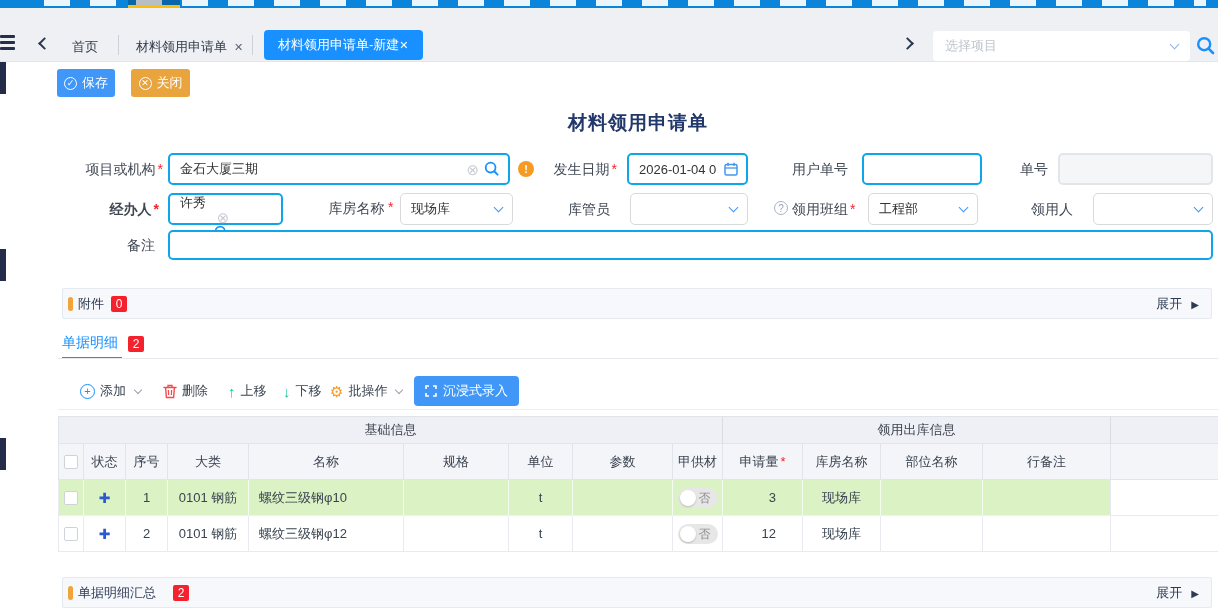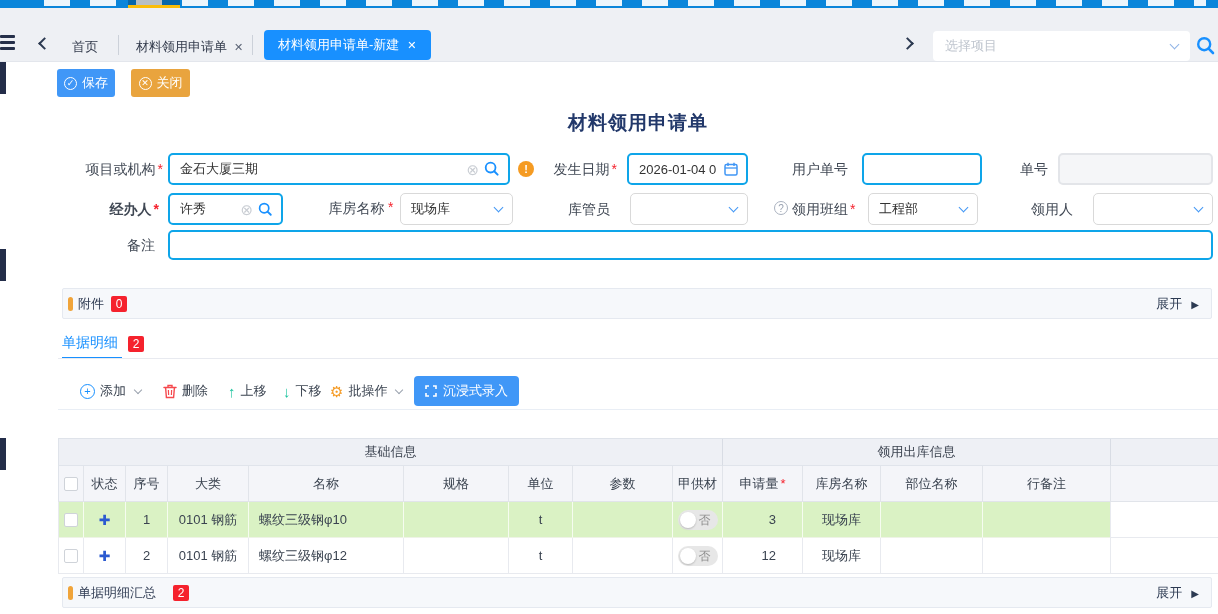--- a/index.html
+++ b/index.html
@@ -20,21 +20,21 @@
   .hamburger { position:absolute; left:0; top:27px; width:15px; height:16px; }
   .hamburger i { display:block; height:3px; margin-bottom:3px; background:#26304a; border-radius:1px; }
   .cv { display:inline-block; width:7px; height:7px; border-right:1.6px solid #4096f5; border-bottom:1.6px solid #4096f5; transform:rotate(45deg); }
   .nav-chev { position:absolute; top:31px; width:9px; height:9px; border-right:2.2px solid #2b3950; border-bottom:2.2px solid #2b3950; }
   .nav-back { left:40px; transform:rotate(135deg); }
   .nav-fwd  { left:903px; transform:rotate(-45deg); }
   .tab-plain { position:absolute; top:30px; color:#333b4c; font-size:13px; white-space:nowrap; display:flex; align-items:center; gap:7px; }
   .tab-close { font-size:11px; color:#5a6374; font-style:normal; }
   .tab-divider { position:absolute; top:27px; width:1px; height:20px; background:#ccd1d9; }
   .tab-active { position:absolute; left:264px; top:22px; height:30px; padding:0 14px; background:#1890ff; border-radius:4px;
-    color:#fff; display:flex; align-items:center; gap:8px; font-size:13px; white-space:nowrap; }
+    color:#fff; display:flex; align-items:center; gap:0; font-size:13px; white-space:nowrap; }
   .tab-active .tab-close { color:#fff; }
   .proj-select { position:absolute; left:933px; top:23px; width:257px; height:30px; background:#fff; border-radius:4px;
     display:flex; align-items:center; padding:0 12px; }
   .proj-placeholder { color:#bfc5ce; font-size:13px; flex:1; }
   .proj-select .cv { border-color:#8fb3e6; margin-top:-3px; }
   .search-svg { position:absolute; left:1196px; top:28px; }
   
   .rail-mark { position:absolute; left:0; width:6px; height:32px; background:#232d49; }
   
   .btn { position:absolute; top:69px; height:28px; border-radius:3px; color:#fff; display:flex; align-items:center; justify-content:center; gap:5px; font-size:13px; cursor:pointer; border:none; }
@@ -75,21 +75,21 @@
   .ttool { position:absolute; top:376px; height:30px; display:flex; align-items:center; gap:5px; color:#3a4350; cursor:pointer; white-space:nowrap; }
   .plus-circle { width:15px; height:15px; border:1.4px solid #1890ff; border-radius:50%; color:#1890ff; font-size:11px; line-height:1;
     display:flex; align-items:center; justify-content:center; }
   .chev-sm { display:inline-block; width:6px; height:6px; border-right:1.4px solid #9aa2ae; border-bottom:1.4px solid #9aa2ae; transform:rotate(45deg); margin:-2px 0 0 4px; }
   .arrow-glyph { font-size:15px; font-weight:bold; color:#20c5a0; line-height:1; }
   .gear-glyph { font-size:15px; color:#f59a23; line-height:1; }
   .btn-immersive { position:absolute; left:414px; top:376px; width:105px; height:30px; background:#4097f7; border-radius:4px; border:none;
     color:#fff; font-size:13px; display:flex; align-items:center; justify-content:center; gap:6px; cursor:pointer; }
   .toolbar-divider { position:absolute; left:58px; right:0; top:409px; height:1px; background:#e9eef5; }
   
-  .tbl { position:absolute; left:58px; top:416px; width:1160px;margin-top:22px;
+  .tbl { position:absolute; left:58px; top:416px; width:1160px;
     --cols:26px 42px 42px 81px 155px 105px 64px 100px 50px 80px 78px 102px 128px 107px; }
   .trow { display:grid; grid-template-columns:var(--cols); }
   .td { display:flex; align-items:center; justify-content:center; border-right:1px solid #e8eaef; border-bottom:1px solid #e8eaef;
     font-size:13px; color:#3a4350; overflow:hidden; }
   .tgroup { height:28px; border-top:1px solid #dfe3ea; }
   .tgroup .td { background:#eef0f5; border-right:1px solid #d8dce4; border-bottom:1px solid #e0e4eb; color:#3c4350; }
   .tgroup .td.filler { border-right:none; }
   .thead { height:36px; }
   .thead .td { background:#f4f5f9; border-right:1px solid #e1e4ea; border-bottom:1px solid #e1e4ea; }
   .thead .td.filler { background:#f4f5f9; border-right:none; }
@@ -202,21 +202,21 @@
   <div class="flabel" style="left:948px; width:100px; top:153px;">
     <span>单号</span>
   </div>
   <div class="finput disabled" style="left:1058px; top:153px; width:155px;">
     <input disabled="" value="" style="">
   </div>
 
   <div class="flabel" style="left:54px; width:105px; top:193px;font-weight:bold;">
     <span>经办人</span><span class="req">*</span>
   </div>
-  <div class="finput" style="left:168px; top:193px; width:115px;">
+  <div class="finput" style="left:168px; top:193px; width:115px;flex-direction:column;">
     <input value="许秀" style="">
     <span class="icon-clear">⊗</span>
     <svg class="mag" width="15" height="15" viewBox="0 0 16 16">
       <circle cx="6.6" cy="6.6" r="4.9" fill="none" stroke="#1890ff" stroke-width="1.8"></circle>
       <line x1="10.2" y1="10.2" x2="13.6" y2="13.6" stroke="#1890ff" stroke-width="2" stroke-linecap="round"></line>
     </svg>
   </div>
 
   <div class="flabel" style="left:290px; width:105px; top:193px;font-family:Liberation Mono, monospace;">
     <span>库房名称</span><span class="req">*</span>

